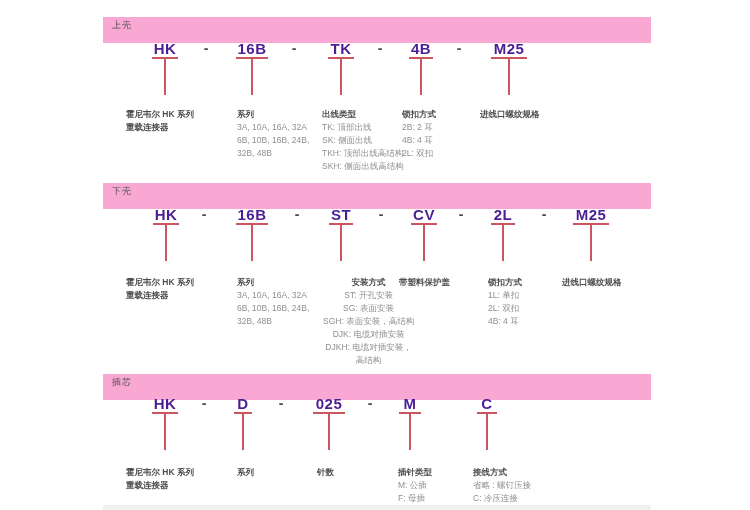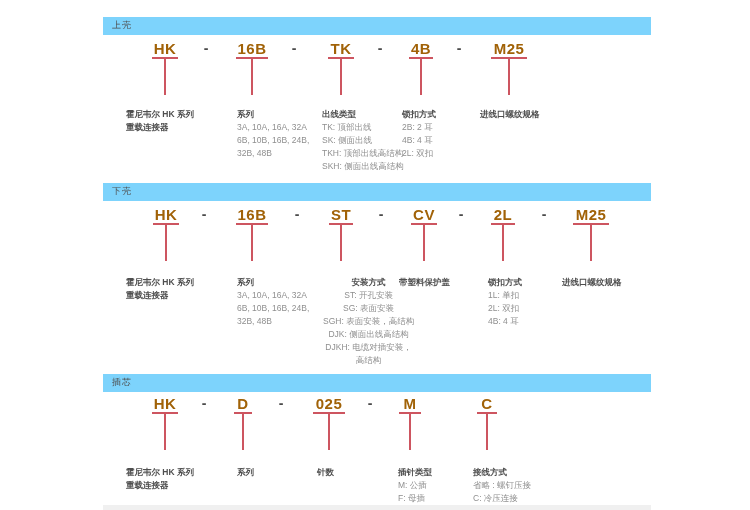--- a/index.html
+++ b/index.html
@@ -1,25 +1,25 @@
 <!DOCTYPE html>
 <html><head>
 <meta charset="utf-8">
 <style>
   html,body{margin:0;padding:0;}
   body{
     width:750px;height:510px;position:relative;overflow:hidden;
     background:#ffffff;
     font-family:"Liberation Sans","DejaVu Sans",sans-serif;
   }
-  .bar{position:absolute;left:103px;width:548px;height:18px;background:#7dd3fc;}
+  .bar{position:absolute;left:103px;width:548px;height:26px;background:#f9a8d4;}
   .bar .bar-title{position:absolute;left:9px;top:1.5px;font-size:9px;color:#4f4f4f;letter-spacing:1px;}
   .code{
     position:absolute;height:17px;line-height:17px;text-align:center;
-    font-size:15px;font-weight:bold;color:#a16207;letter-spacing:0.5px;
+    font-size:15px;font-weight:bold;color:#4c1d95;letter-spacing:0.5px;
     border-bottom:2px solid #cd5560;
   }
   .dash{
     position:absolute;height:17px;line-height:17px;width:10px;text-align:center;
     font-size:14px;font-weight:bold;color:#4a4a4a;
   }
   .vline{position:absolute;width:2px;height:36px;background:#cd5560;}
   .col{position:absolute;line-height:13px;white-space:nowrap;margin-top:10px;}
   .lbl{font-size:8.5px;font-weight:bold;color:#4f4f4f;}
   .sub{font-size:8.5px;color:#8f8f8f;}
@@ -109,21 +109,21 @@
     <div class="lbl">系列</div>
     <div class="sub">3A, 10A, 16A, 32A</div>
     <div class="sub">6B, 10B, 16B, 24B,</div>
     <div class="sub">32B, 48B</div>
   </div>
   <div class="col" style="top:266px;left:323px;text-align:center;">
     <div class="lbl">安装方式</div>
     <div class="sub">ST: 开孔安装</div>
     <div class="sub">SG: 表面安装</div>
     <div class="sub">SGH: 表面安装，高结构</div>
-    <div class="sub">DJK: 侧面出线高结构</div>
+    <div class="sub">DJK: 电缆对插安装</div>
     <div class="sub">DJKH: 电缆对插安装，</div>
     <div class="sub">高结构</div>
   </div>
   <div class="col" style="top:266px;left:399px;">
     <div class="lbl">带塑料保护盖</div>
   </div>
   <div class="col" style="top:266px;left:488px;">
     <div class="lbl">锁扣方式</div>
     <div class="sub">1L: 单扣</div>
     <div class="sub">2L: 双扣</div>

